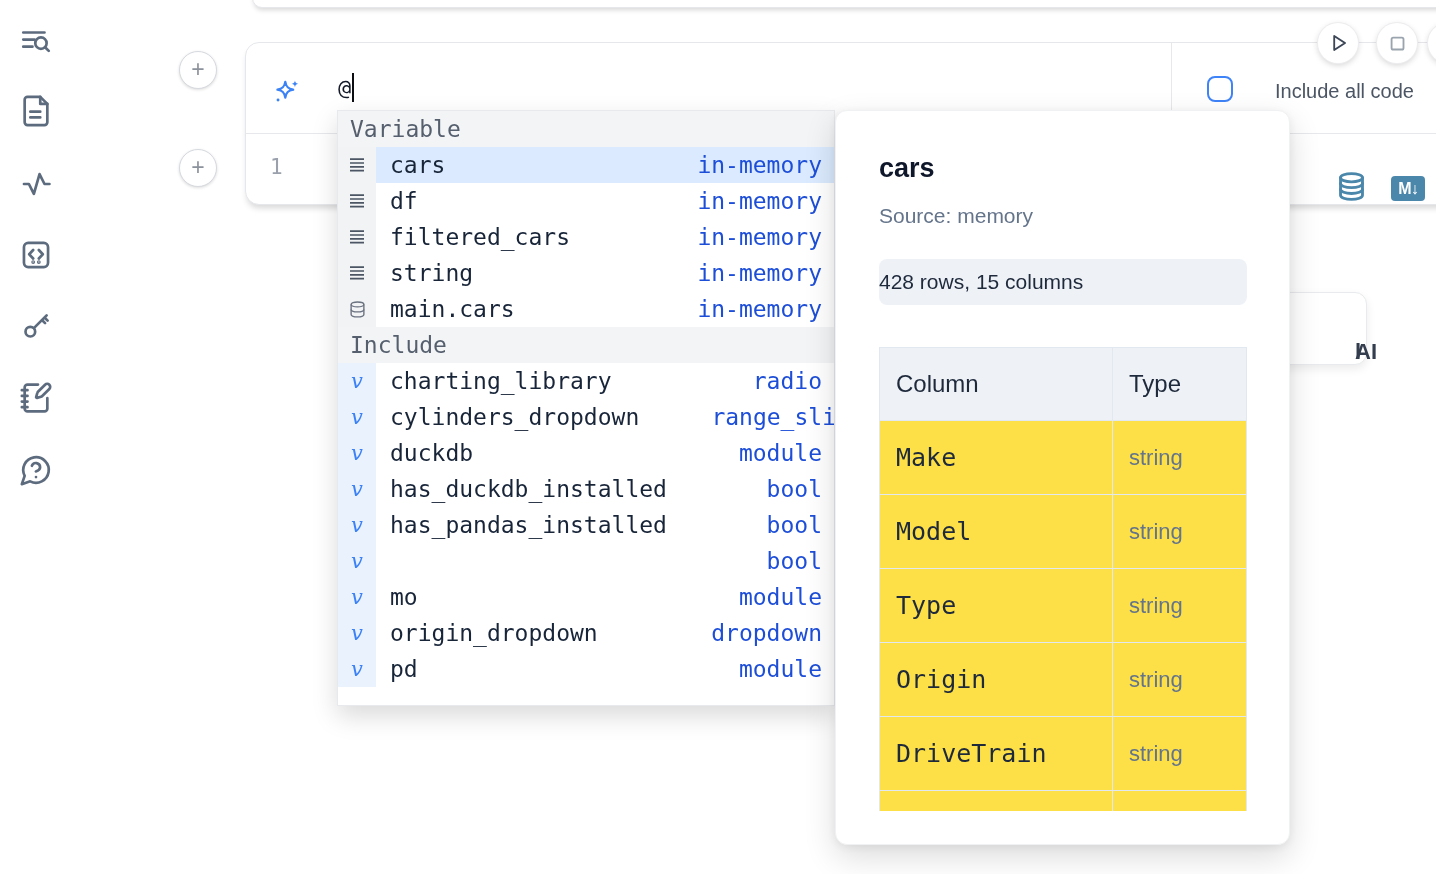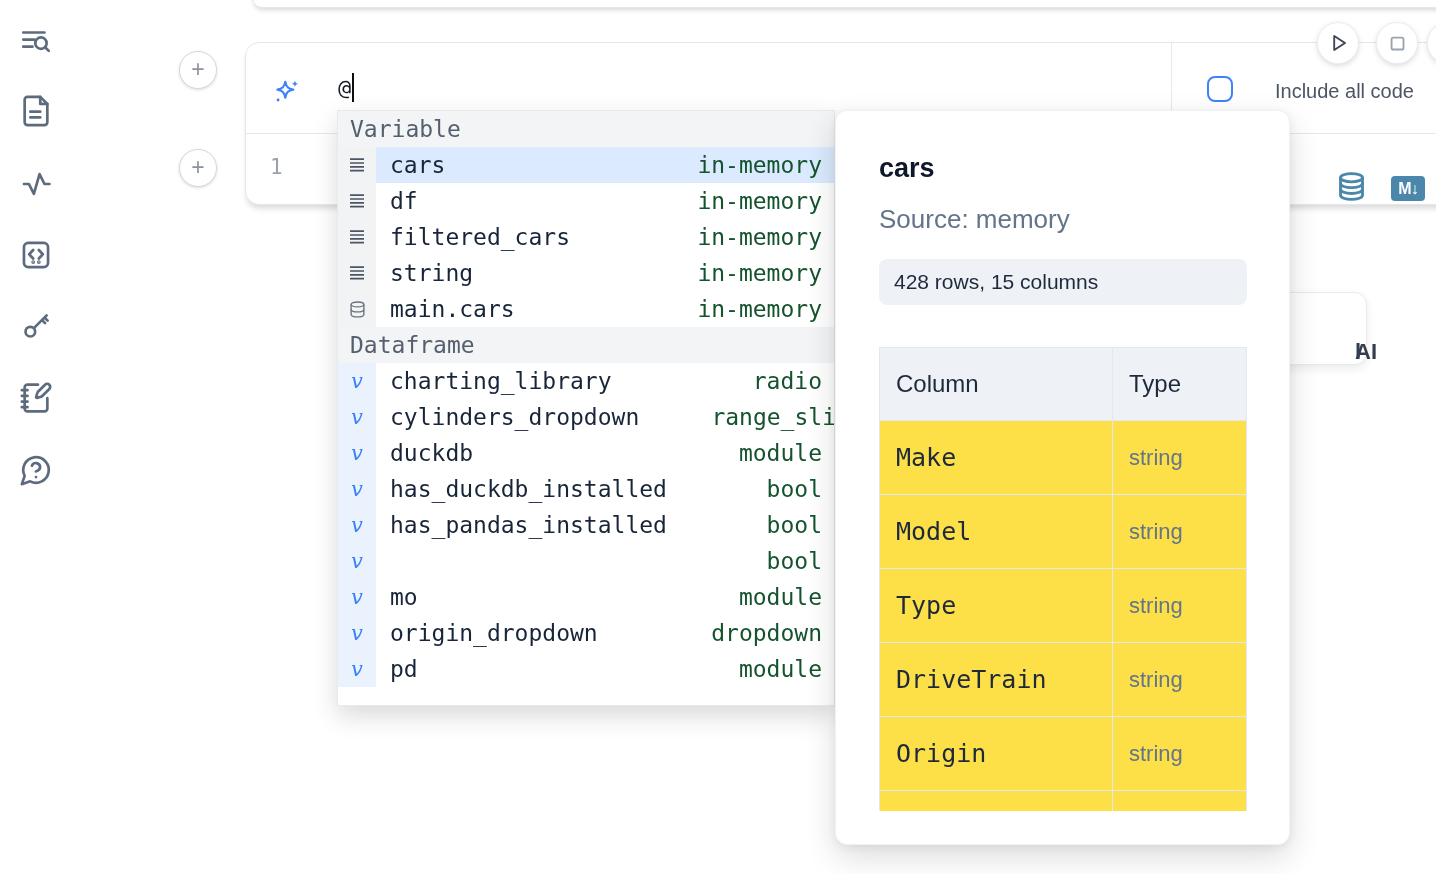--- a/index.html
+++ b/index.html
@@ -66,31 +66,31 @@
     font-family:"DejaVu Sans Mono",monospace; font-size:23px; }
   .menu-header { height:36px; line-height:36px; background:#f3f4f6; color:#555f6e; padding-left:12px; }
   .menu-row { height:36px; display:flex; align-items:center; cursor:pointer; background:#fff; }
   .menu-row .rowbody { flex:1; display:flex; align-items:center; height:36px; min-width:0; }
   .menu-row.selected .rowbody { background:#dbeafe; }
   .gutter { width:38px; height:36px; flex:none; display:flex; align-items:center; justify-content:center; }
   .gutter.gray { background:#f1f3f5; }
   .gutter.blue { background:#eaf2fe; }
   .vglyph { font-family:"DejaVu Serif",serif; font-style:italic; font-size:21px; color:#3b82f6; }
   .mi-name { margin-left:14px; color:#182539; white-space:nowrap; }
-  .mi-type { margin-left:auto; margin-right:12px; color:#14532d; white-space:nowrap; }
+  .mi-type { margin-left:auto; margin-right:12px; color:#1d4ed8; white-space:nowrap; }
   .mi-type.clip { margin-right:-2px; }
 
   
   .panel { left:835px; top:110px; width:455px; height:735px; background:#fff; z-index:30;
     border-radius:12px; border:1px solid #f0f1f3;
     box-shadow:0 12px 32px rgba(0,0,0,.14), 0 2px 8px rgba(0,0,0,.06); }
   .panel-title { position:absolute; left:43px; top:42px; font-size:27px; font-weight:bold; color:#0f172a; }
-  .panel-source { position:absolute; left:43px; top:93px; font-size:26px; color:#64748b; }
+  .panel-source { position:absolute; left:43px; top:93px; font-size:21px; color:#64748b; }
   .pill { position:absolute; left:43px; top:148px; width:368px; height:46px; background:#eef2f7;
-    border-radius:8px; font-size:21px; color:#1e293b; line-height:46px; padding-left:15px; }
+    border-radius:8px; font-size:21px; color:#1e293b; line-height:46px; }
   .ptable-wrap { position:absolute; left:43px; top:236px; width:368px; height:464px; overflow:hidden; }
   table.ptable { border-collapse:collapse; width:368px; }
   .ptable th, .ptable td { border:1px solid #e2e8f0; text-align:left; padding-left:16px; }
   .ptable th { background:#eef2f7; height:73px; font-size:24px; color:#1e293b; font-weight:normal; }
   .ptable td { background:#fde047; height:74px; }
   .ptable td.cname { width:233px; font-family:"DejaVu Sans Mono",monospace; font-size:25px; color:#1e293b; }
   .ptable td.ctype { font-size:22px; color:#64748b; }
   .ptable th.c1 { width:233px; }
 </style>
 </head>
@@ -256,21 +256,21 @@
             <ellipse cx="8" cy="3.2" rx="6" ry="2.3"></ellipse>
             <path d="M2 3.2v9.4c0 1.3 2.7 2.3 6 2.3s6-1 6-2.3V3.2"></path>
             <path d="M2 7.9c0 1.3 2.7 2.3 6 2.3s6-1 6-2.3"></path>
           </svg>
         </span>
         <span class="rowbody">
           <span class="mi-name">main.cars</span>
           <span class="mi-type">in-memory</span>
         </span>
       </div>
-      <div class="menu-header">Dataframe</div>
+      <div class="menu-header">Include</div>
       <div class="menu-row">
         <span class="gutter blue">
           <span class="vglyph">v</span>
         </span>
         <span class="rowbody">
           <span class="mi-name">charting_library</span>
           <span class="mi-type">radio</span>
         </span>
       </div>
       <div class="menu-row">
@@ -365,25 +365,25 @@
             </tr>
             <tr>
               <td class="cname">Model</td>
               <td class="ctype">string</td>
             </tr>
             <tr>
               <td class="cname">Type</td>
               <td class="ctype">string</td>
             </tr>
             <tr>
+              <td class="cname">Origin</td>
+              <td class="ctype">string</td>
+            </tr>
+            <tr>
               <td class="cname">DriveTrain</td>
-              <td class="ctype">string</td>
-            </tr>
-            <tr>
-              <td class="cname">Origin</td>
               <td class="ctype">string</td>
             </tr>
             <tr>
               <td class="cname"></td>
               <td class="ctype"></td>
             </tr>
           </tbody>
       </table>
     </div>
   </div>

